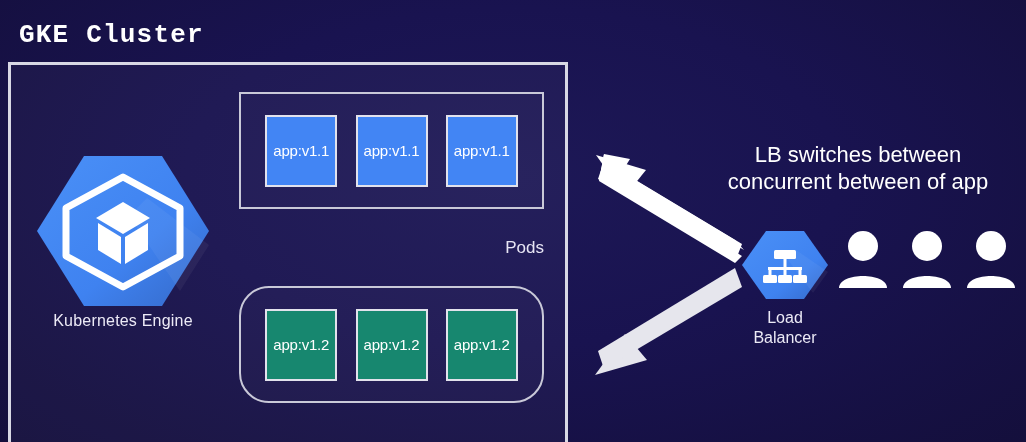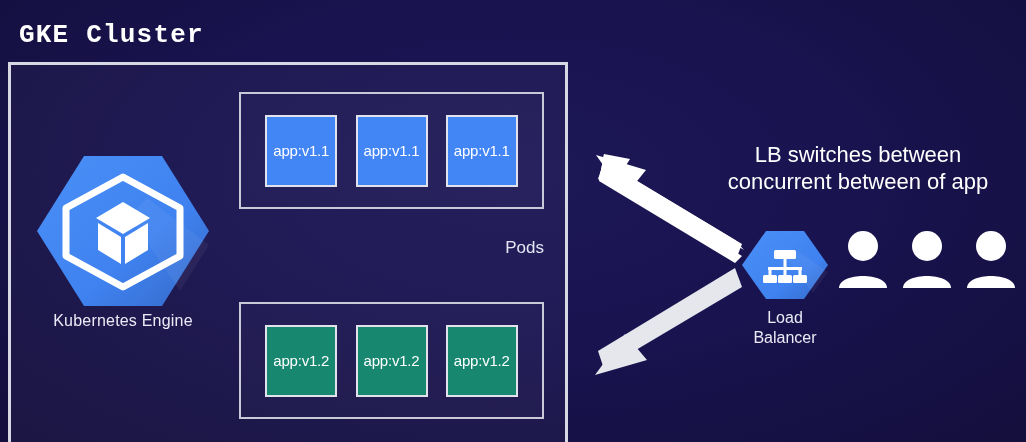--- a/index.html
+++ b/index.html
@@ -59,21 +59,21 @@
   }
 
   
   .pod-group {
     position: absolute;
     border: 2px solid #c9c9d8;
     background: rgba(255,255,255,0.018);
     box-sizing: border-box;
   }
   #pod-group-v11 { left: 239px; top: 92px;  width: 305px; height: 117px; }
-  #pod-group-v12 { left: 239px; top: 302px; width: 305px; height: 117px; }
+  #pod-group-v12 { left: 239px; top: 286px; width: 305px; height: 117px; border-radius: 30px; }
 
   .pod-row {
     position: absolute;
     left: 0; top: 0; right: 0; bottom: 0;
     display: flex;
     align-items: center;
     justify-content: space-evenly;
     padding: 0 6px;
     box-sizing: border-box;
   }

